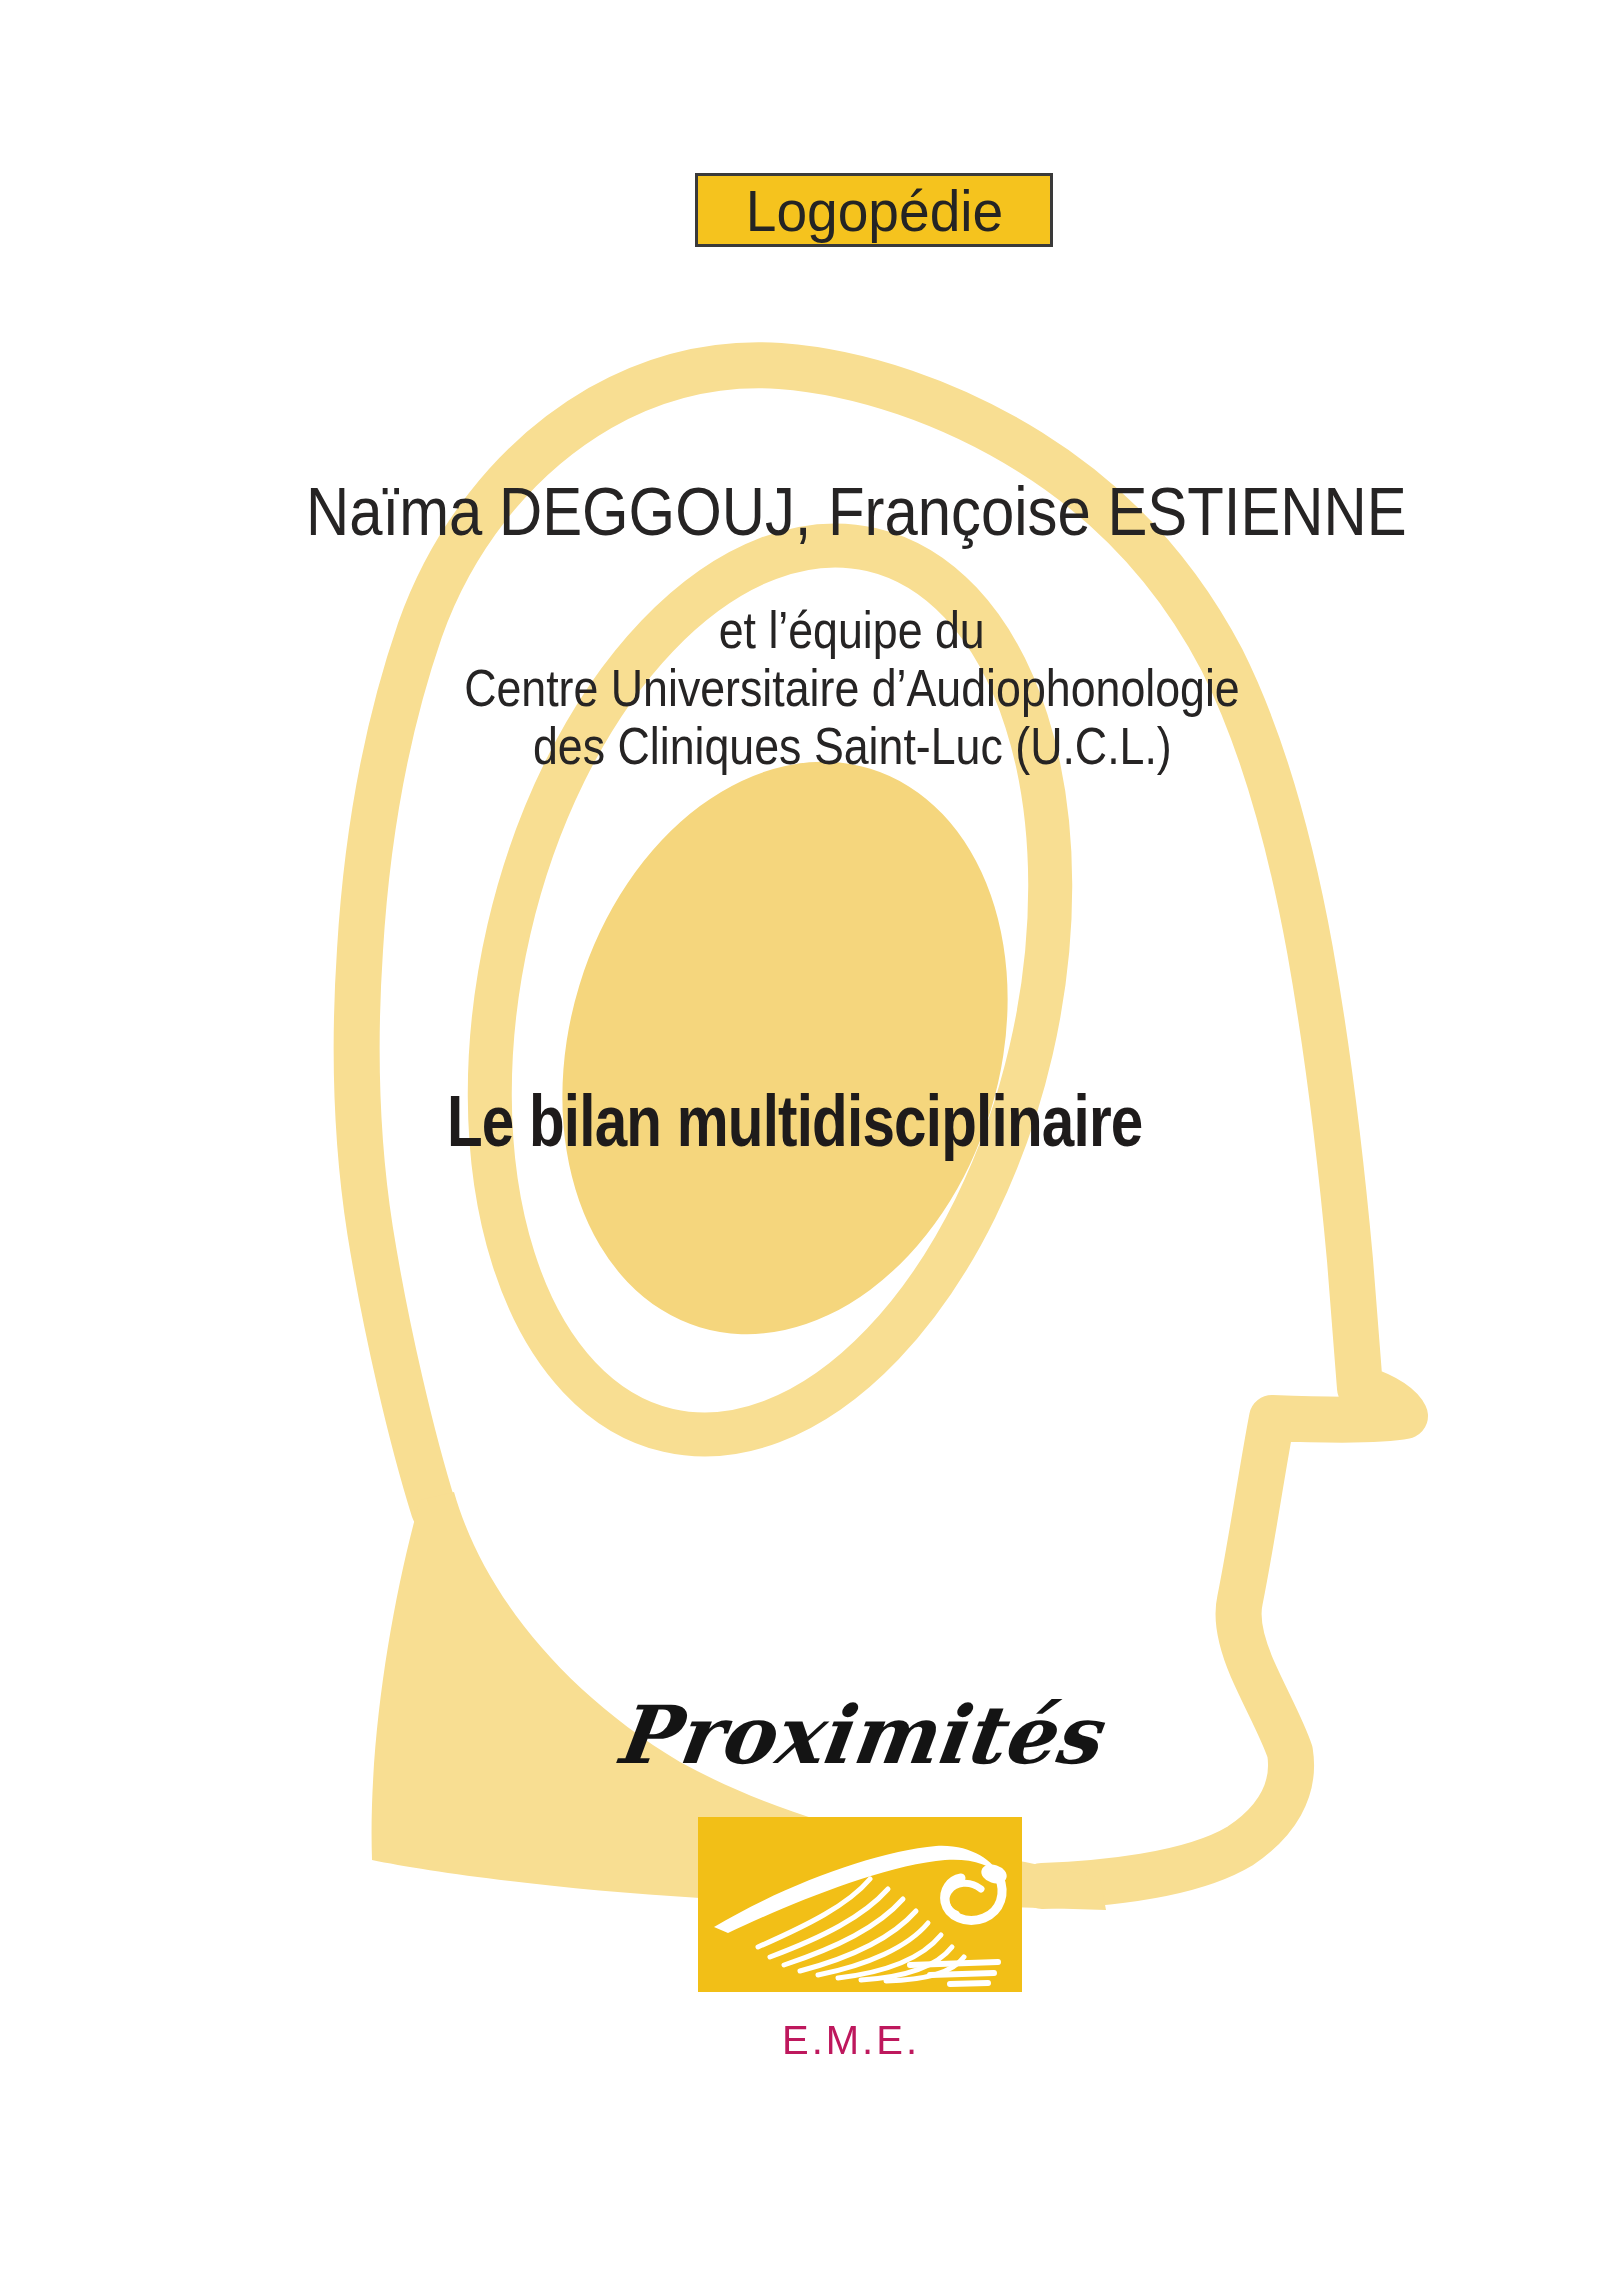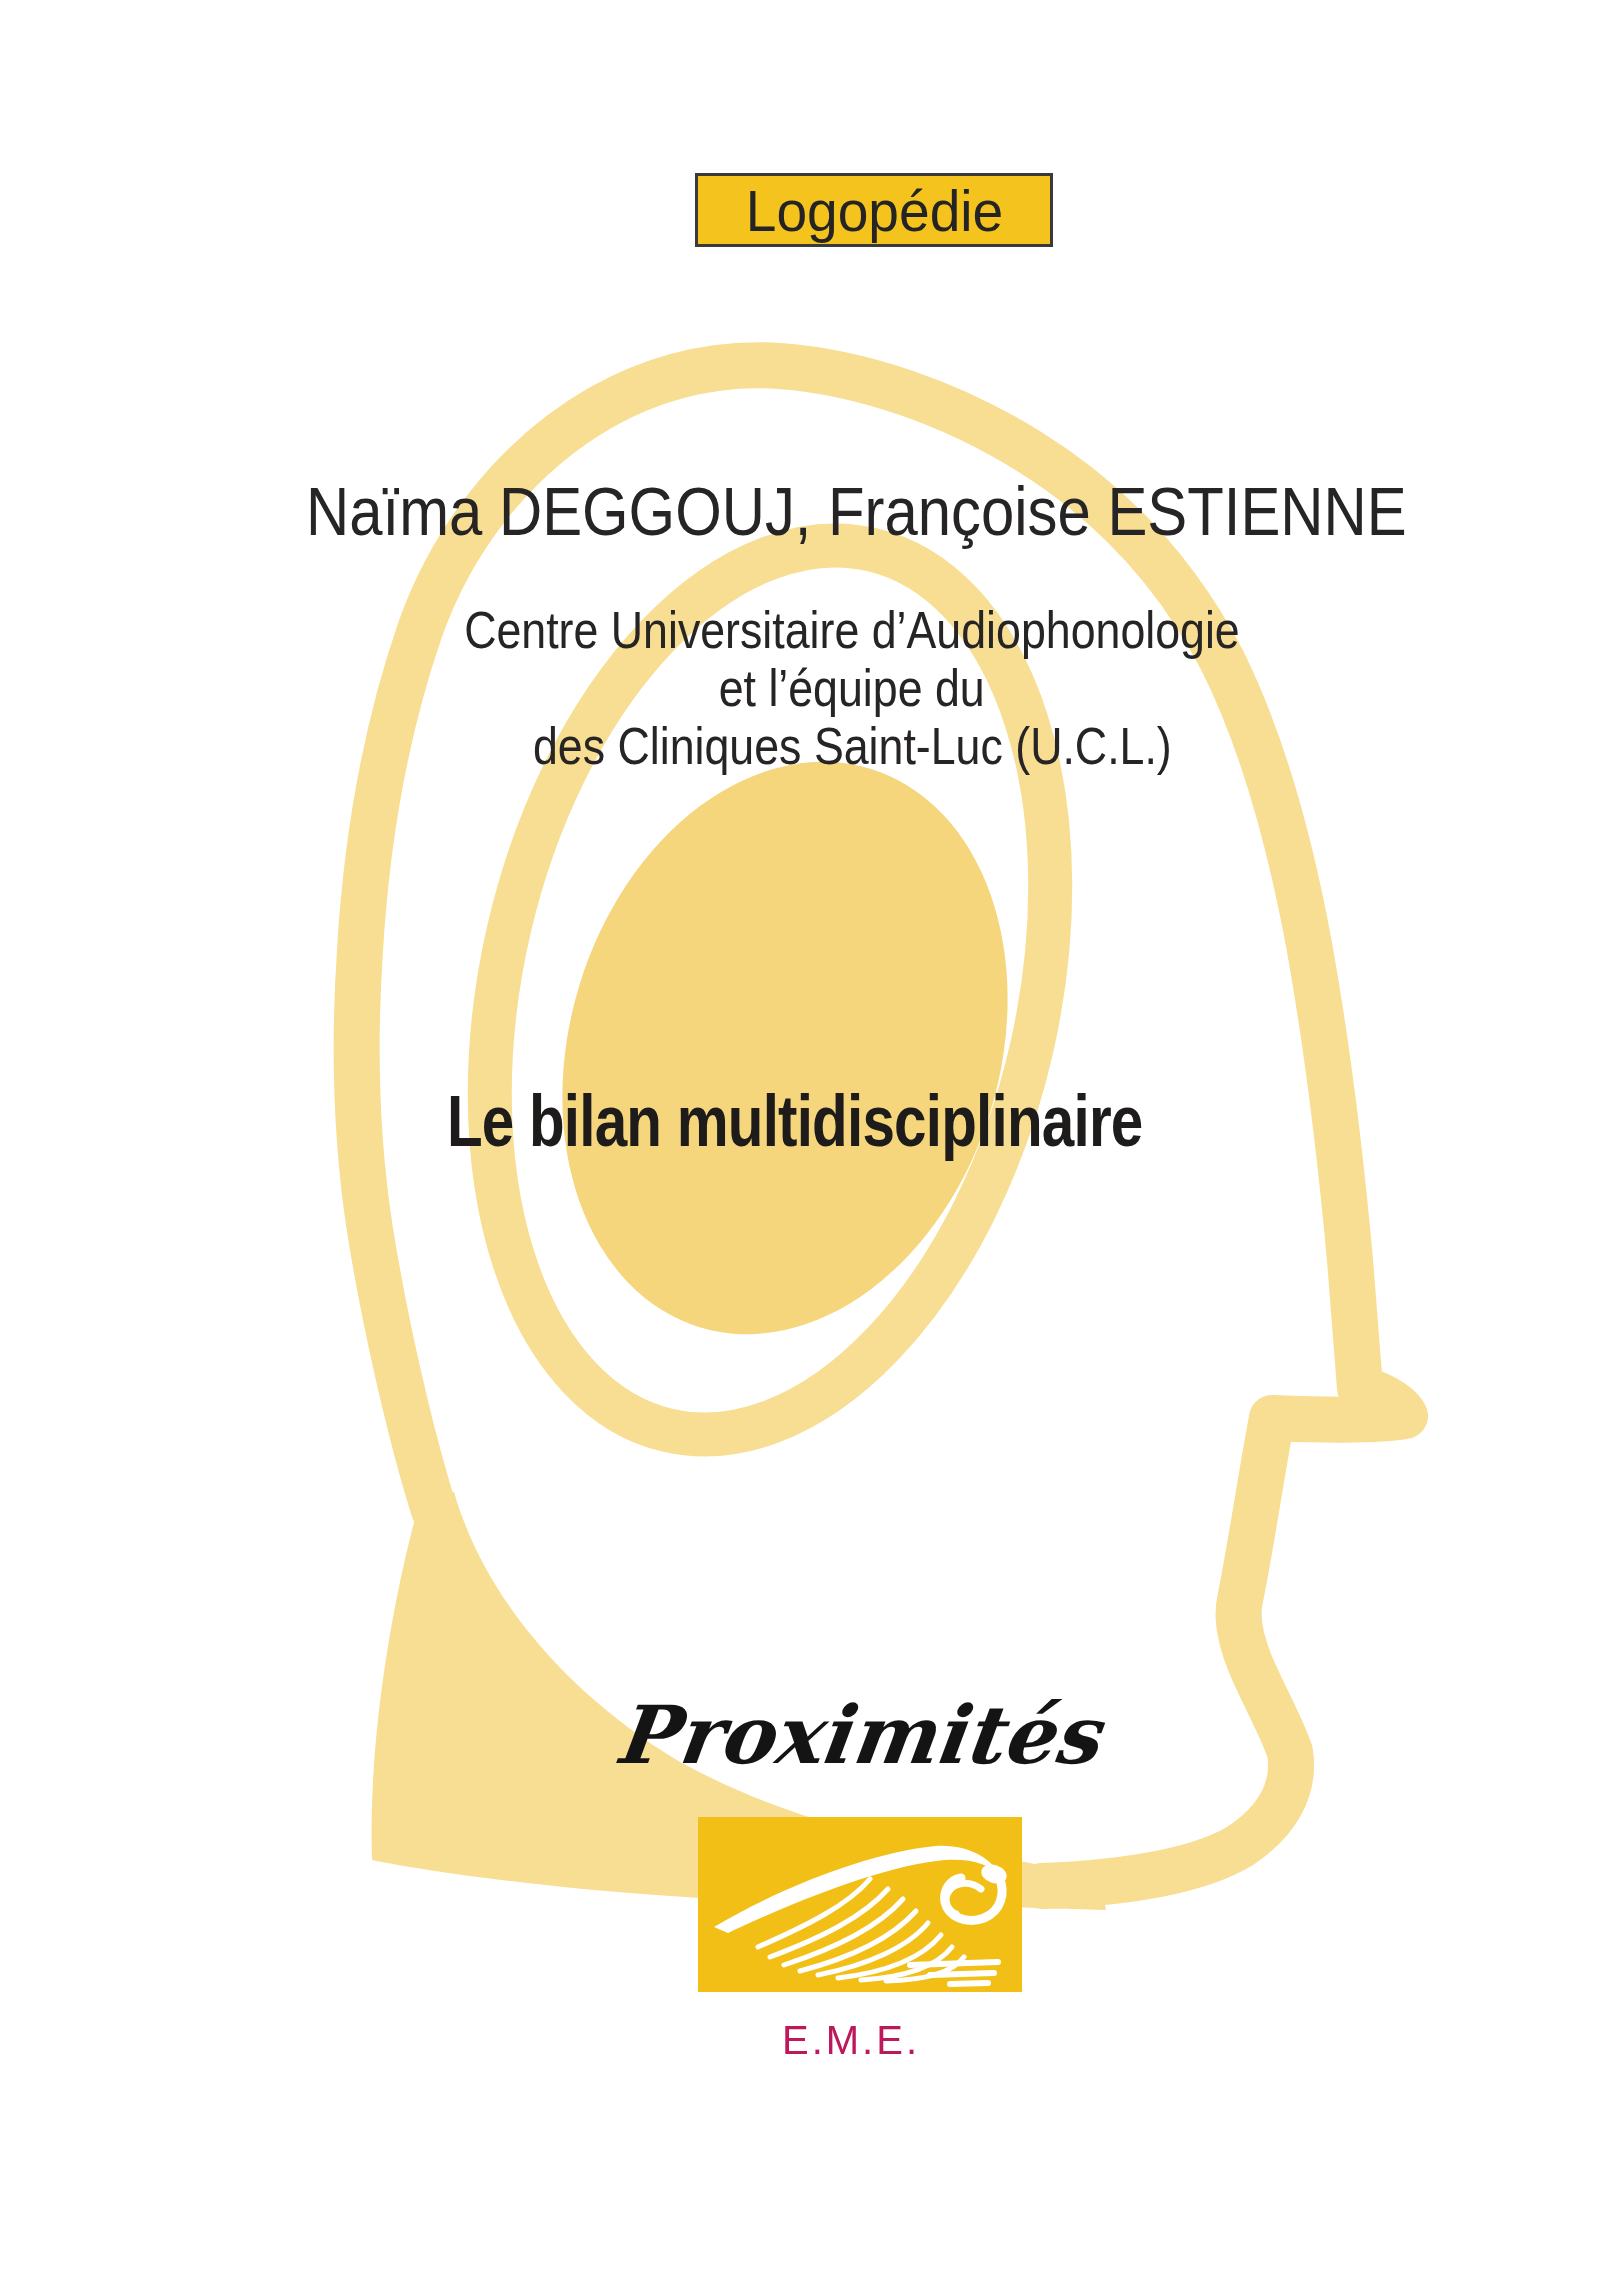--- a/index.html
+++ b/index.html
@@ -104,22 +104,22 @@
 
   <div class="badge" style="background:#F5C31E;">
     <span>Logopédie</span>
   </div>
 
   <div class="authors">
     <span class="fit">Naïma DEGGOUJ, Françoise ESTIENNE</span>
   </div>
 
   <div class="affiliation">
+    <div><span class="fit">et l’équipe du</span></div>
     <div><span class="fit">Centre Universitaire d’Audiophonologie</span></div>
-    <div><span class="fit">et l’équipe du</span></div>
     <div><span class="fit">des Cliniques Saint-Luc (U.C.L.)</span></div>
   </div>
 
   <div class="title">
     <div><span class="fit">Le bilan multidisciplinaire</span></div>
   </div>
 
   <div class="collection">
     <span class="fit">Proximités</span>
   </div>

